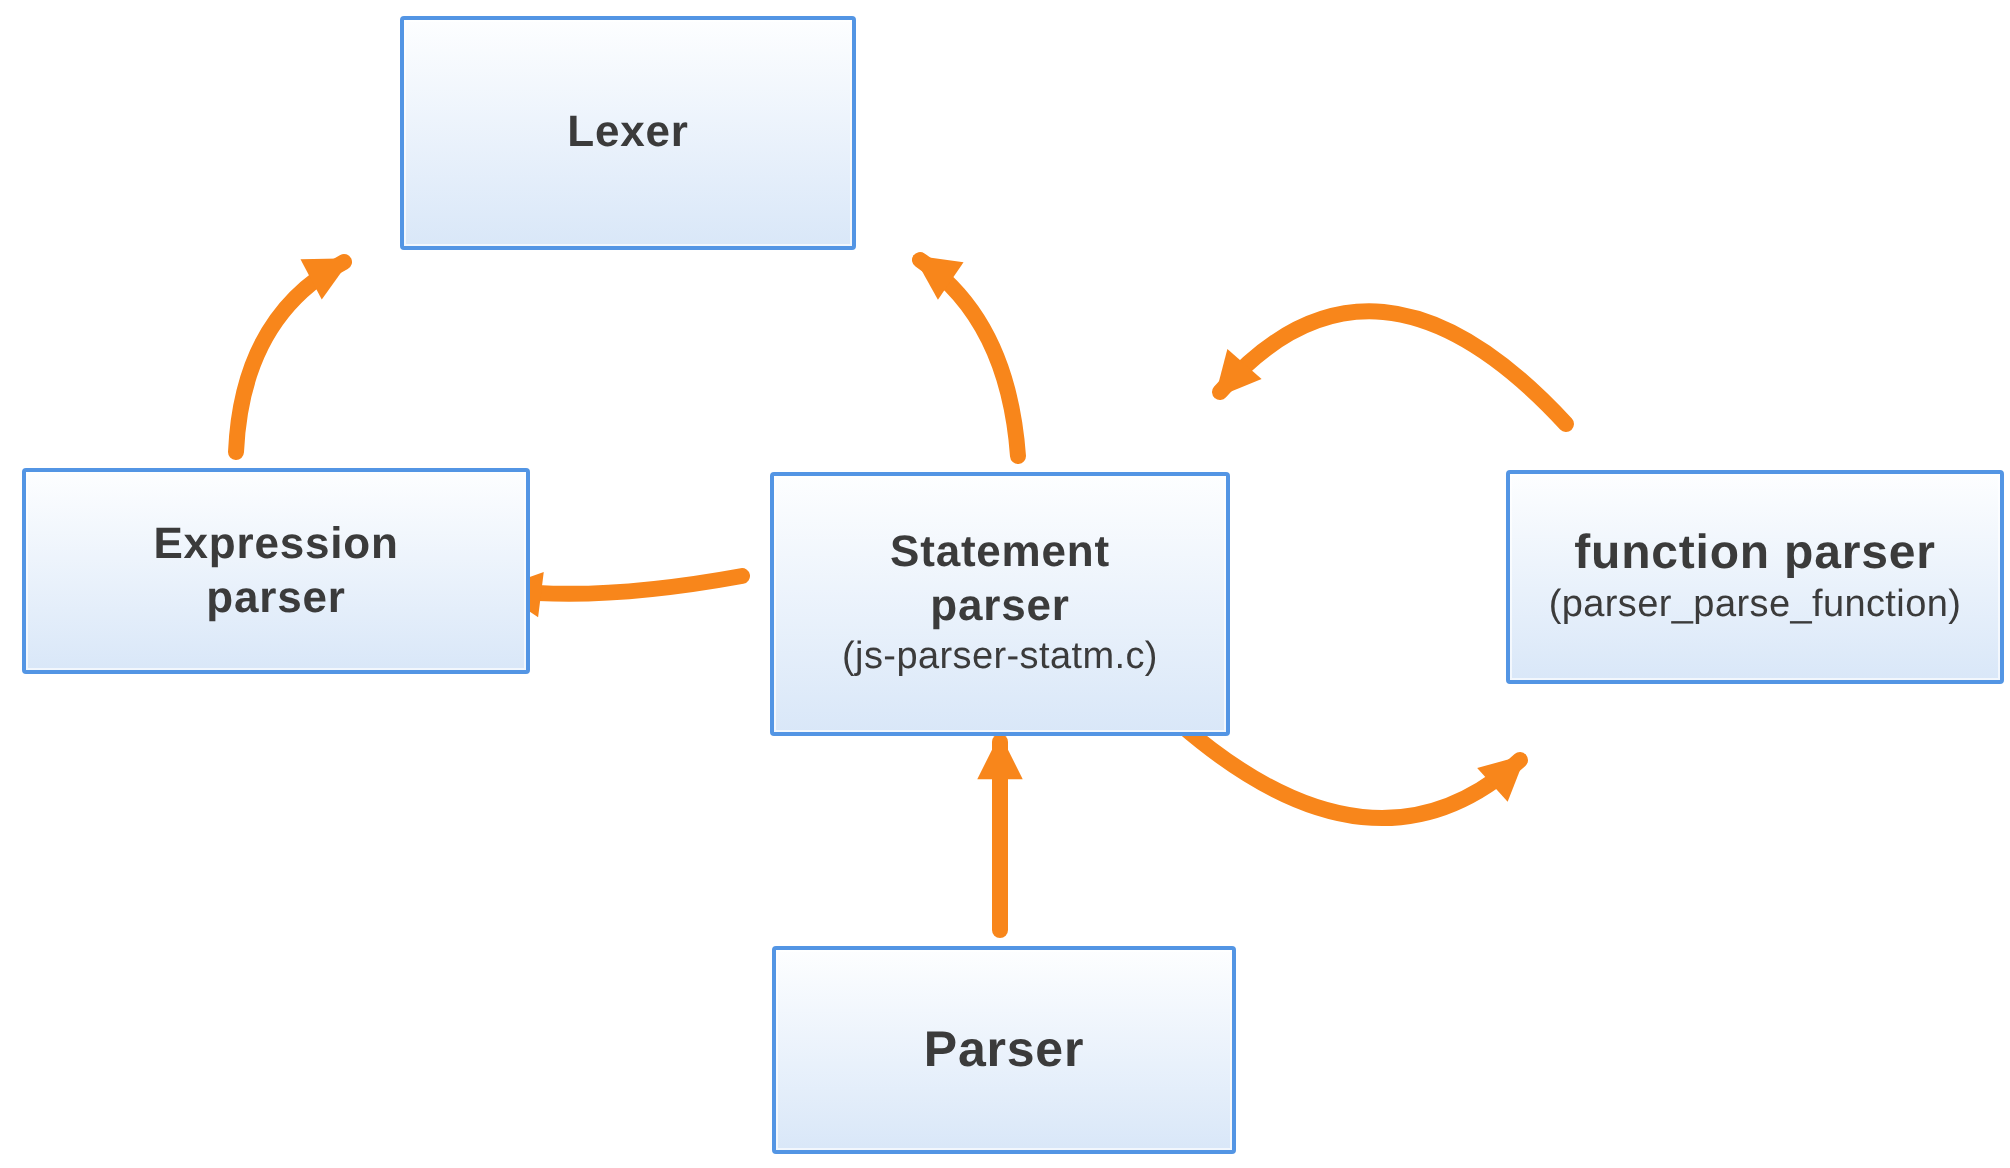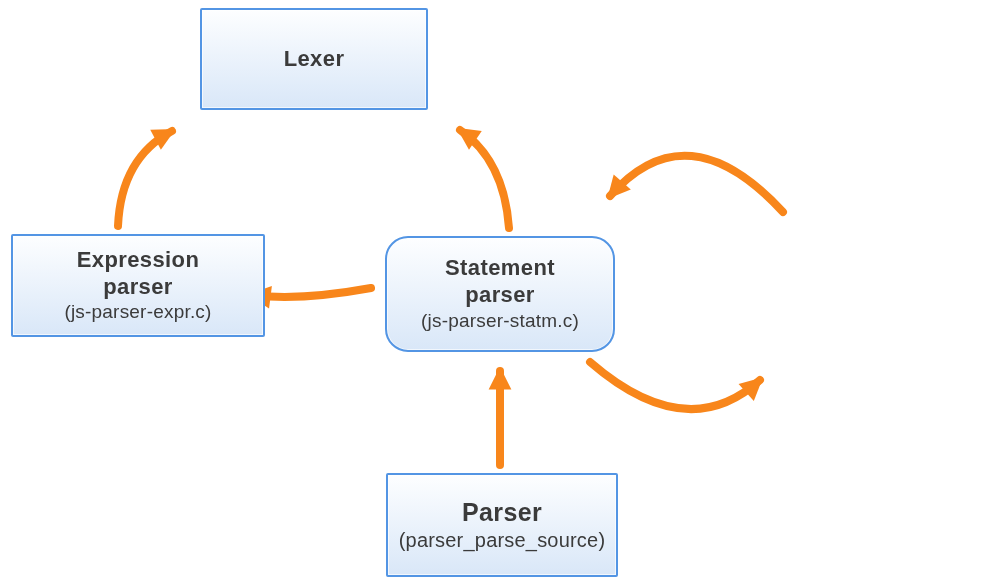--- a/index.html
+++ b/index.html
@@ -54,23 +54,23 @@
     line-height: 1.22;
     letter-spacing: 0.4px;
     white-space: pre-line;
   }
   .node-subtitle {
     font-size: 20px;
     line-height: 1.25;
     letter-spacing: 0.2px;
     white-space: nowrap;
   }
-  #node-lexer        { left: 200px; top: 8px;   width: 228px; height: 102px; }
+  #node-lexer        { left: 200px; top: 8px;   width: 228px; height: 117px; }
   #node-expression   { left: 11px;  top: 234px; width: 254px; height: 103px; }
-  #node-statement    { left: 385px; top: 236px; width: 230px; height: 116px; border-radius: 23px; }
+  #node-statement    { left: 385px; top: 236px; width: 230px; height: 132px; }
   #node-function     { left: 753px; top: 235px; width: 249px; height: 107px; }
   #node-parser       { left: 386px; top: 473px; width: 232px; height: 104px; }
   #node-function .node-title { font-size: 24px; }
   #node-parser   .node-title { font-size: 25px; }
   #node-expression .node-subtitle,
   #node-statement  .node-subtitle,
   #node-function   .node-subtitle { font-size: 19px; }
 </style>
 </head>
 <body>
@@ -91,28 +91,30 @@
     <path class="edge" d="M 500 465 L 500 371" marker-end="url(#ah)"></path>
   </svg>
 
   <div class="node" id="node-lexer">
     <div class="node-title">Lexer</div>
   </div>
 
   <div class="node" id="node-expression">
     <div class="node-title">Expression
 parser</div>
-    <div class="node-subtitle">(js-parser-expr.c)</div>
   </div>
 
   <div class="node" id="node-statement">
     <div class="node-title">Statement
 parser</div>
     <div class="node-subtitle">(js-parser-statm.c)</div>
   </div>
 
+  <div class="node" id="node-function">
+    <div class="node-title">function parser</div>
+    <div class="node-subtitle">(parser_parse_function)</div>
+  </div>
 
   <div class="node" id="node-parser">
     <div class="node-title">Parser</div>
-    <div class="node-subtitle">(parser_parse_source)</div>
   </div>
 
 </div>
 
 </body></html>

